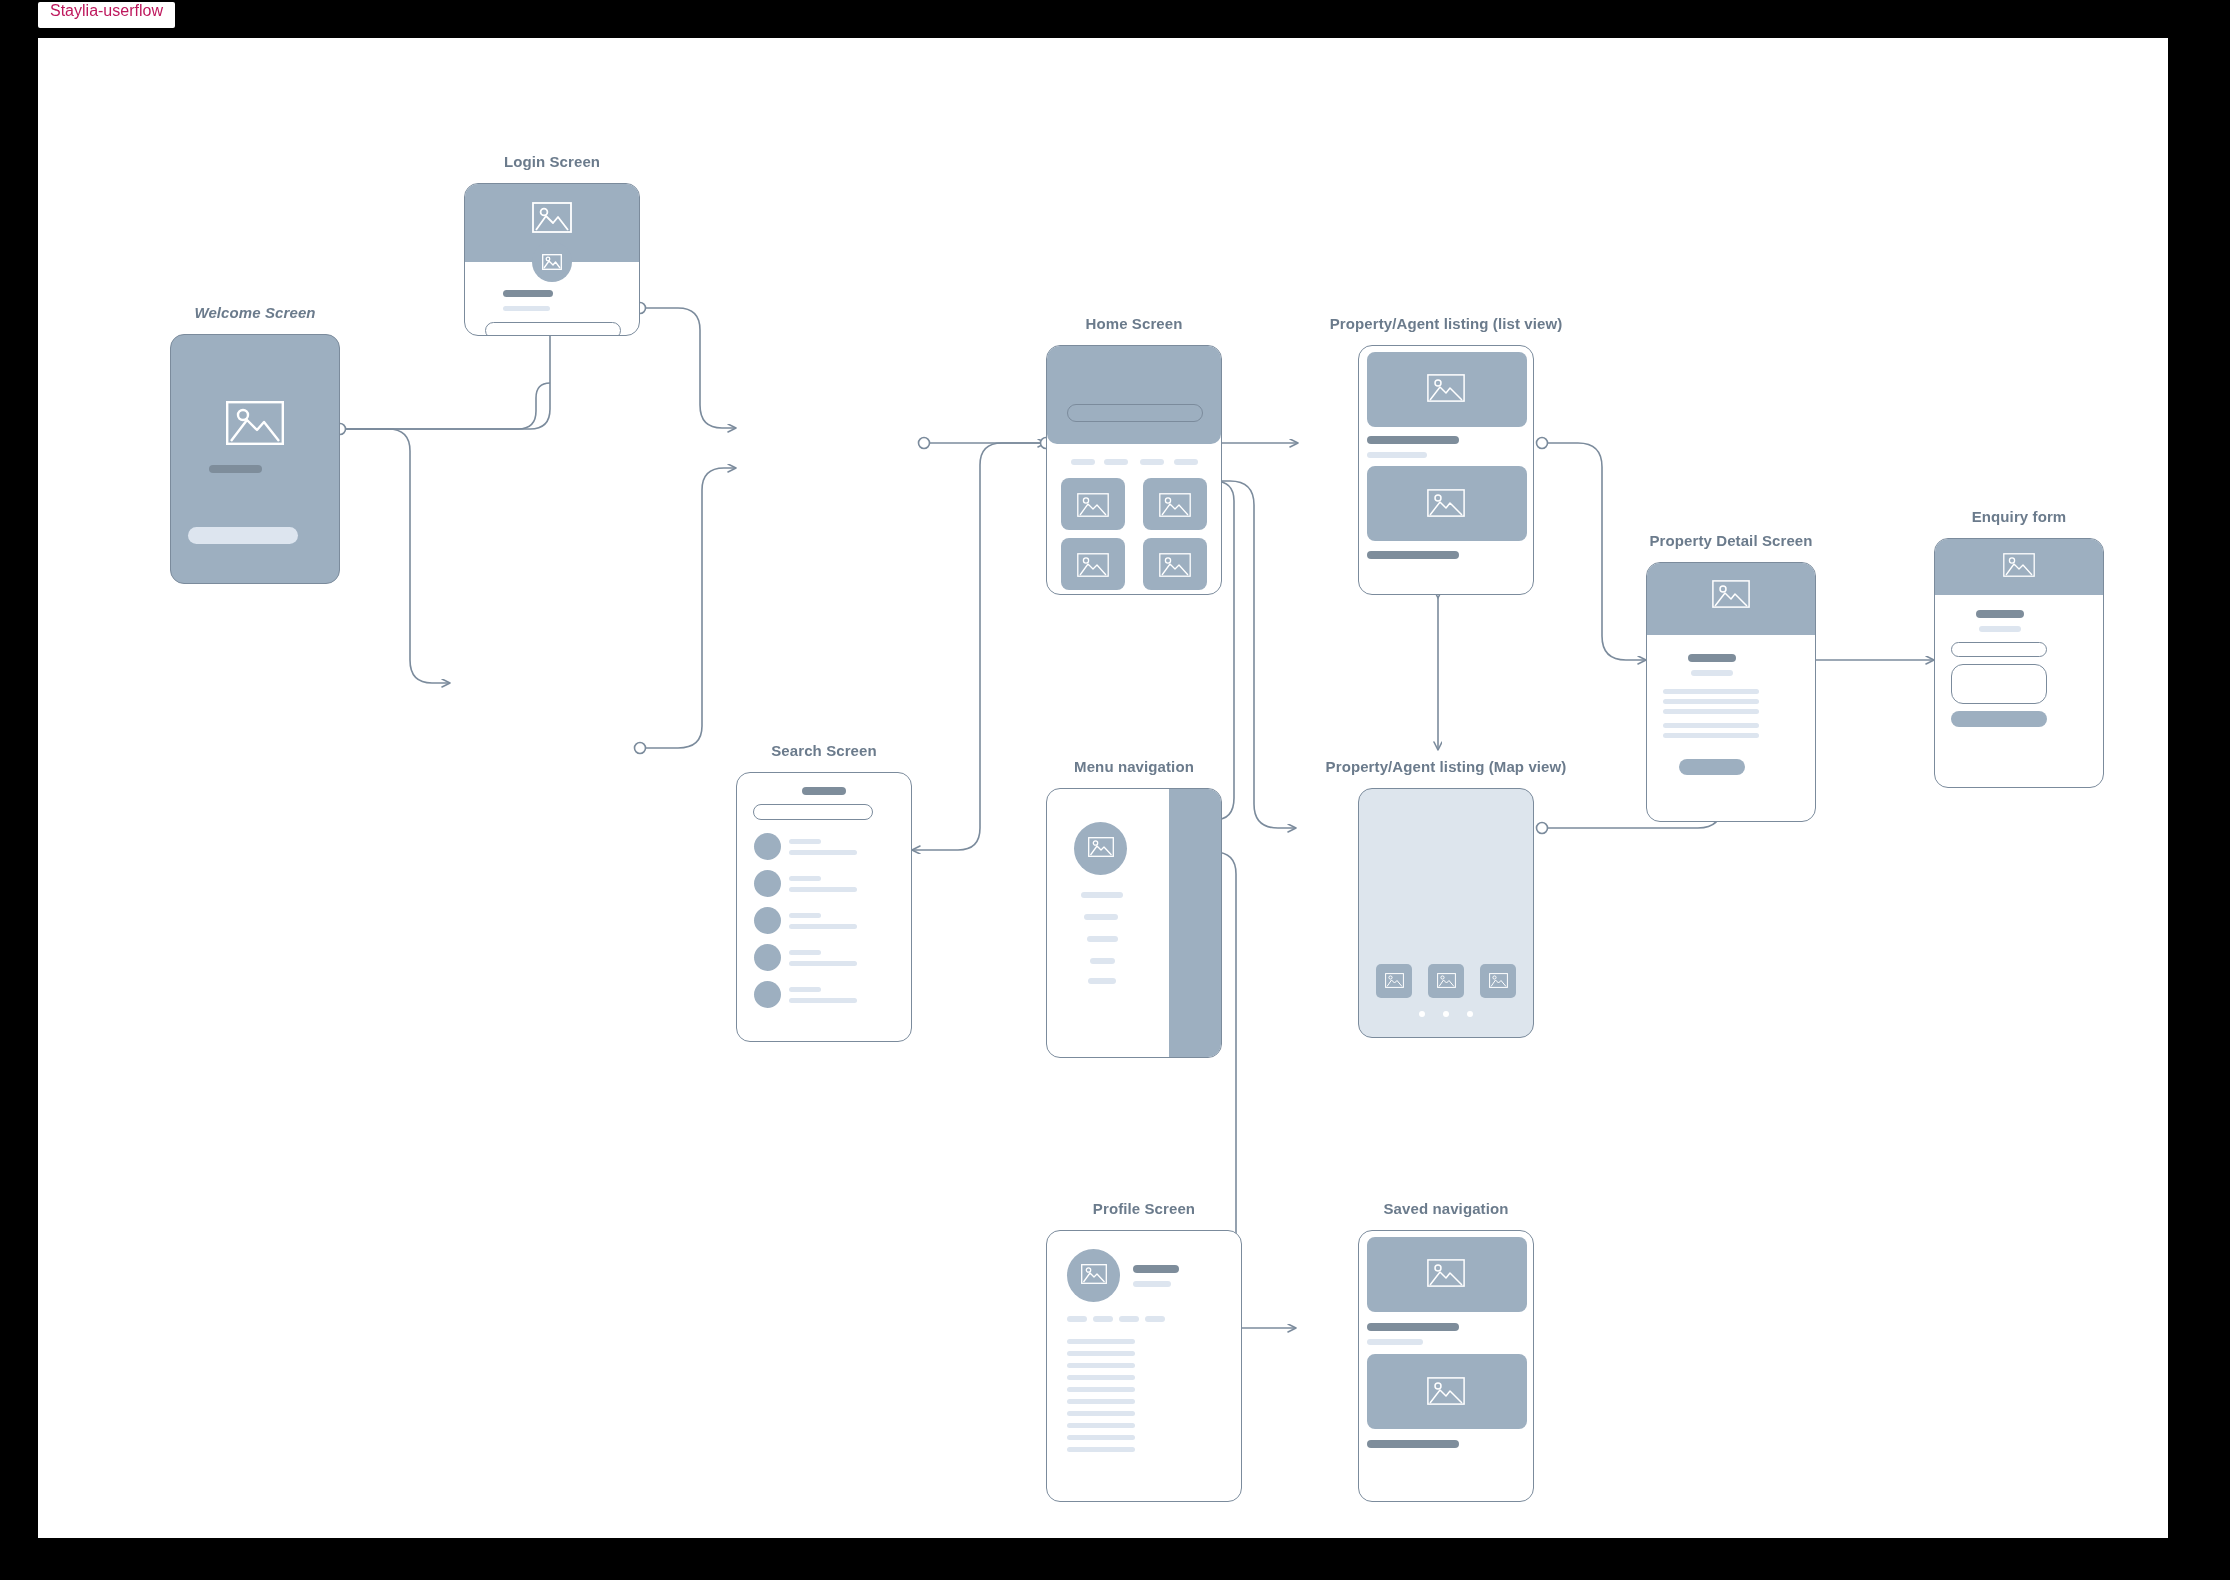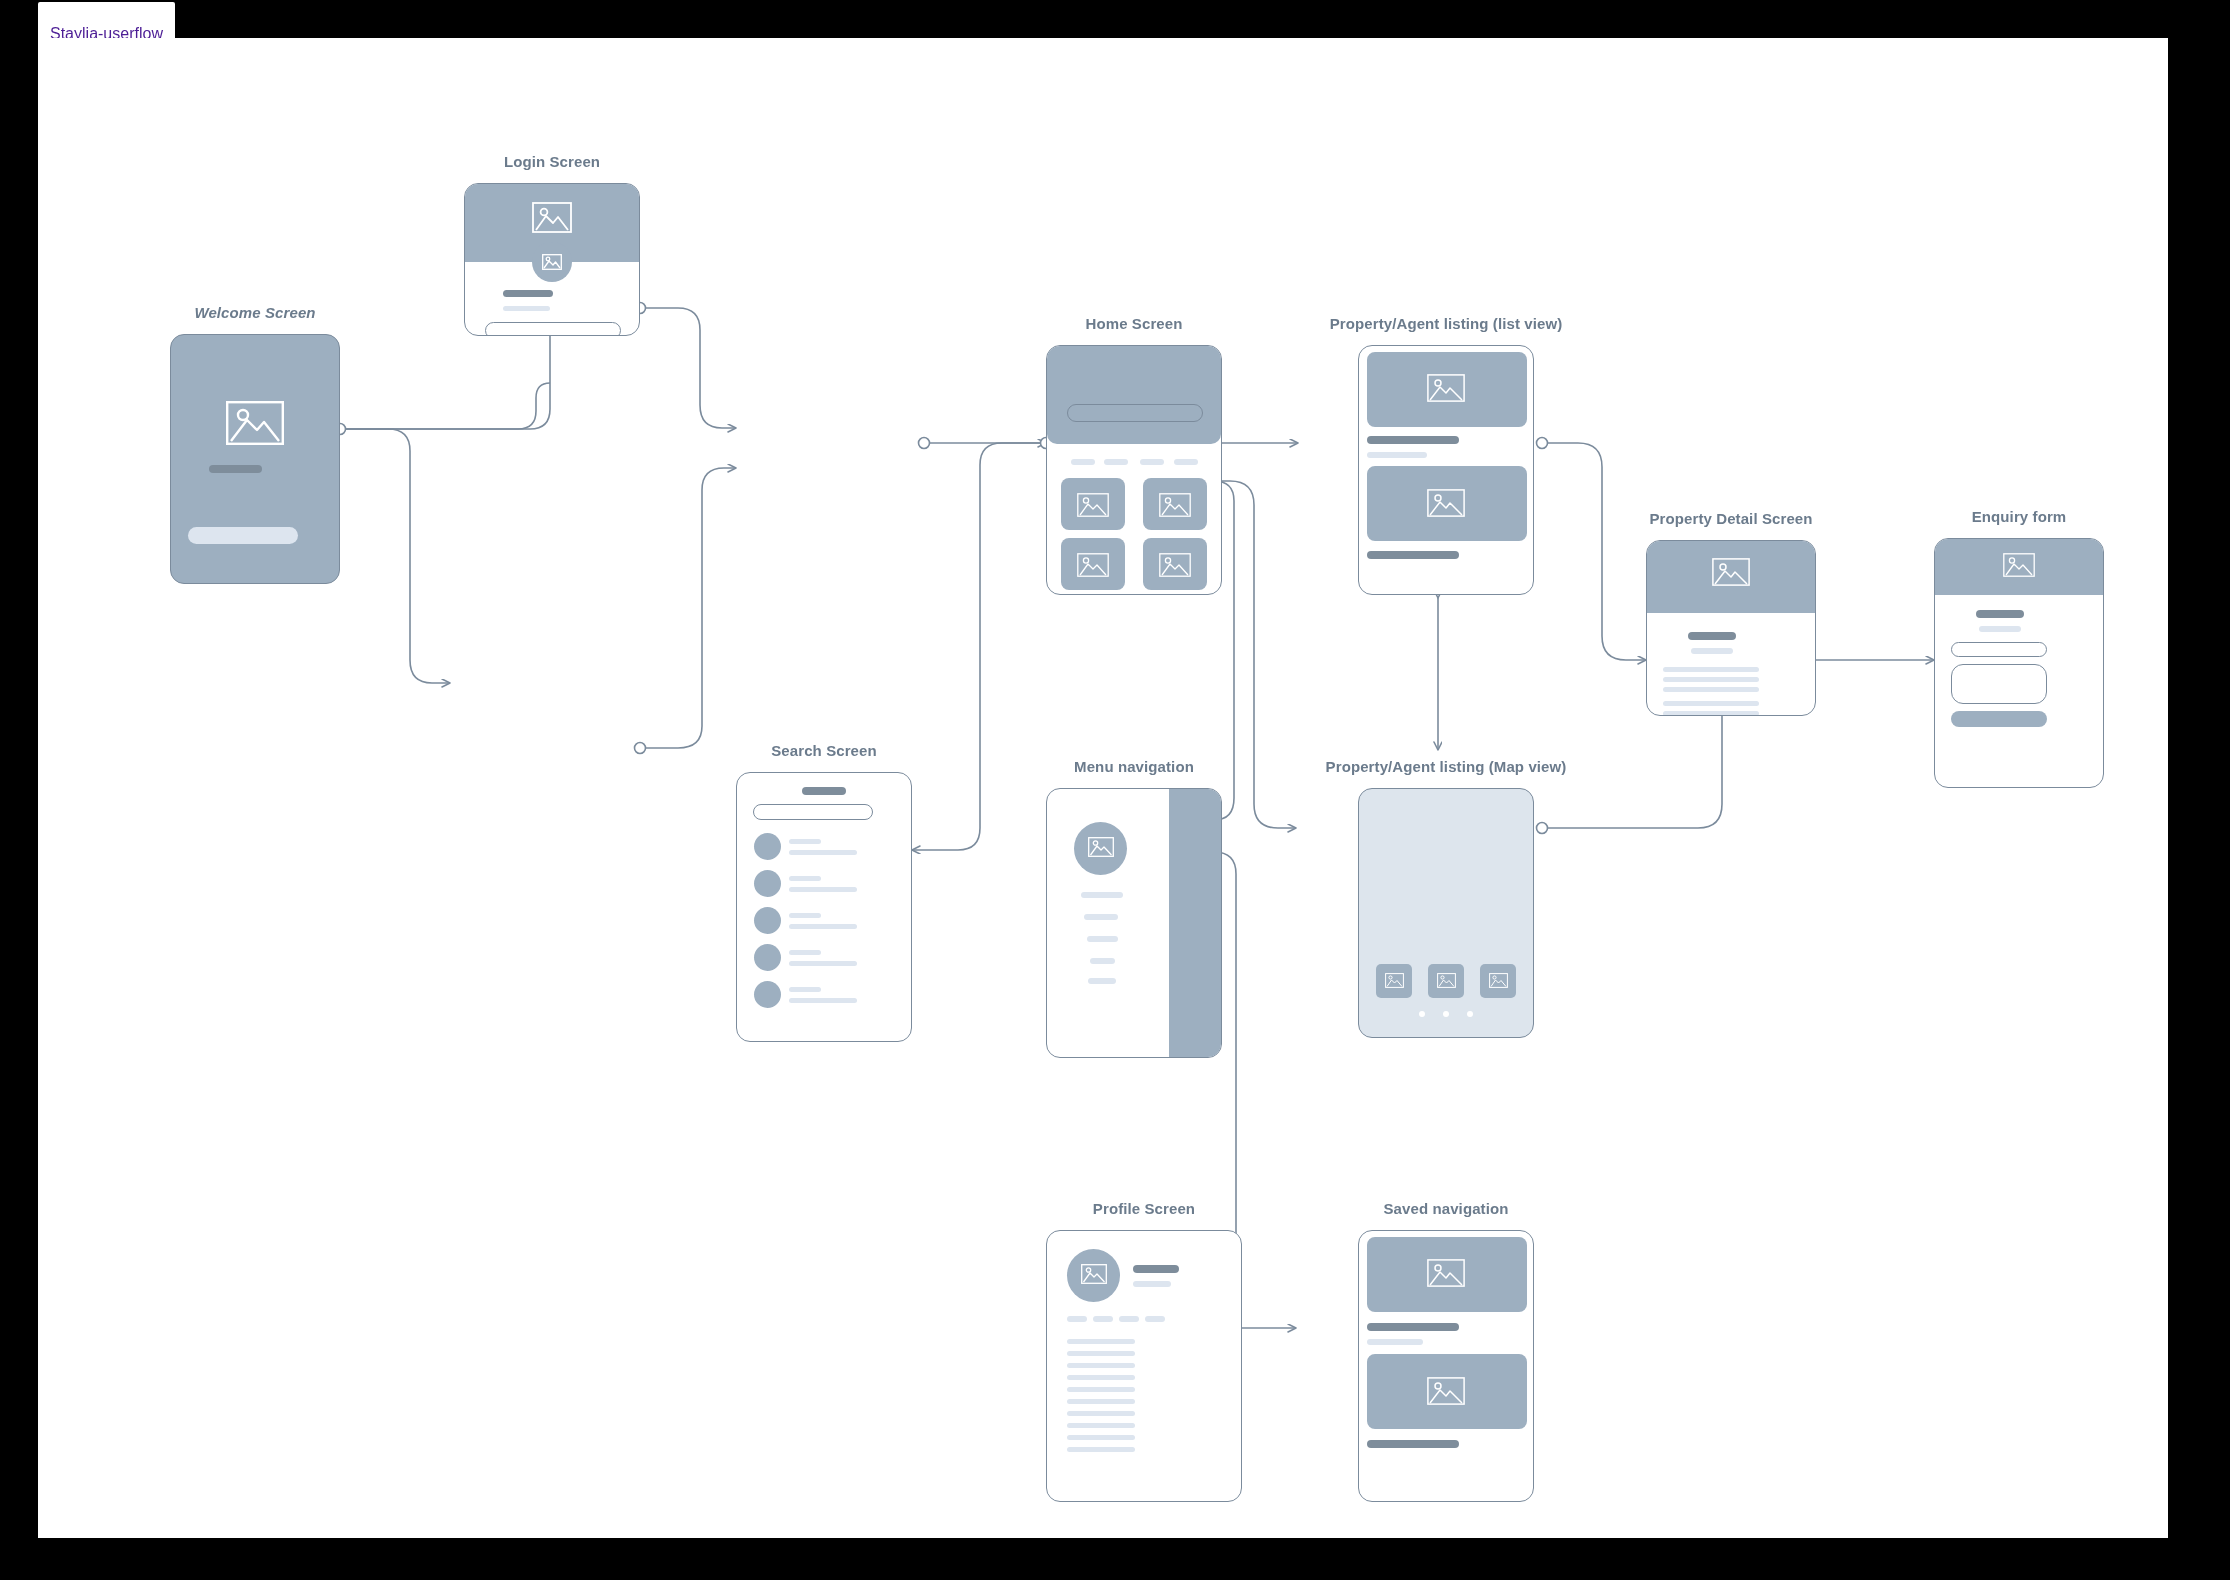--- a/index.html
+++ b/index.html
@@ -10,23 +10,23 @@
     position:relative; overflow:hidden;
   }
 
   
   #tab-strip{
     position:absolute; left:0; top:0; width:2230px; height:38px;
     background:#000;
   }
   #tab{
     position:absolute; left:38px; top:2px;
-    background:#ffffff; color:#4c1d95;
+    background:#ffffff; color:#be185d;
     font-size:16px; line-height:16px;
-    padding:24px 12px 9px 12px;
+    padding:1px 12px 9px 12px;
     border-radius:2px;
     white-space:nowrap;
     font-family:"Liberation Sans", sans-serif;
   }
   #canvas{
     position:absolute; left:38px; top:38px;
     width:2130px; height:1500px;
     background:#ffffff;
   }
 
@@ -249,21 +249,21 @@
         <svg viewBox="0 0 38 28">
             <rect x="0.9" y="0.9" width="36.2" height="26.2" fill="none" stroke="#fff" stroke-width="1.5"></rect>
             <circle cx="11" cy="9" r="3" fill="none" stroke="#fff" stroke-width="1.5"></circle>
             <path d="M3,26 L13,13 L19,19 L23,14 L35,26" fill="none" stroke="#fff" stroke-width="1.5" stroke-linejoin="round"></path>
           </svg>
       </div>
       <div class="bar dark" style="left:8px; top:205px; width:92px; height:8px;"></div>
     </div>
   </div>
 
-  <div class="node" style="left:1608px; top:502px; width:170px; height:176px;">
+  <div class="node" style="left:1608px; top:524px; width:170px; height:260px;">
     <div class="node-title">Property Detail Screen</div>
     <div class="frame">
       <div class="header" style="height:72px;"></div>
       <div class="imgico" style="left:50%; top:17px; width:38px; height:28px; margin-left:-19px;">
         <svg viewBox="0 0 38 28">
             <rect x="0.9" y="0.9" width="36.2" height="26.2" fill="none" stroke="#fff" stroke-width="1.5"></rect>
             <circle cx="11" cy="9" r="3" fill="none" stroke="#fff" stroke-width="1.5"></circle>
             <path d="M3,26 L13,13 L19,19 L23,14 L35,26" fill="none" stroke="#fff" stroke-width="1.5" stroke-linejoin="round"></path>
           </svg>
       </div>

